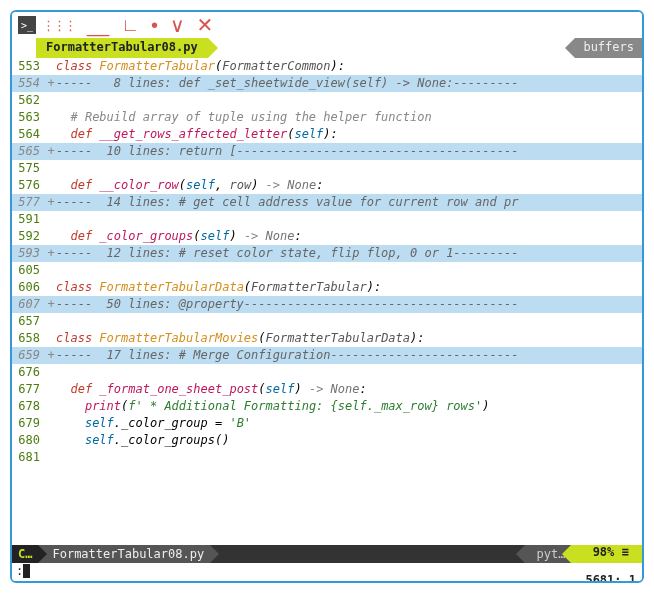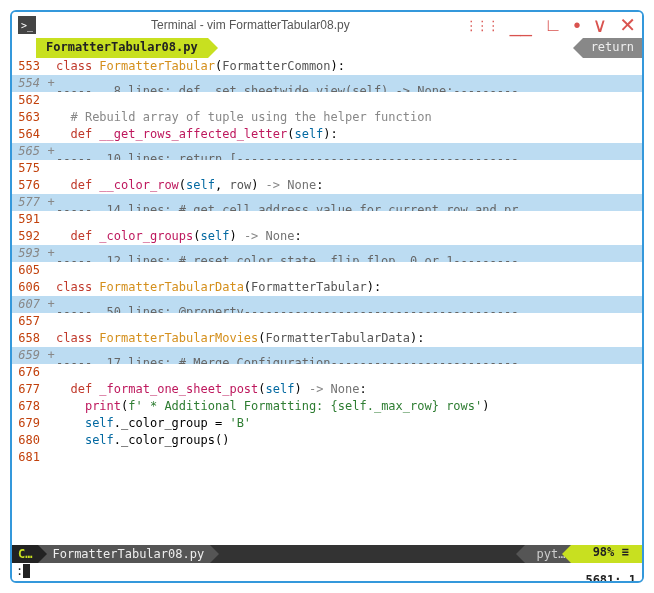--- a/index.html
+++ b/index.html
@@ -99,33 +99,33 @@
     overflow: hidden;
     line-height: 17px;
     font-size: 12px;
     white-space: pre;
   }
   .line { display: flex; height: 17px; }
   .gutter {
     width: 34px;
     text-align: right;
     padding-right: 6px;
-    color: #c2410c;
+    color: #4d7c0f;
     flex-shrink: 0;
   }
   .fold-col {
     width: 10px;
     text-align: center;
     color: #888;
     flex-shrink: 0;
   }
-  .code { flex: 1; overflow: hidden; }
+  .code { flex: 1; overflow: hidden; font-style: italic; }
   .fold-line { background: #bcdcf2; }
   .fold-line .gutter { color: #888; font-style: italic; }
-  .fold-line .code { color: #666; margin-top: 8px; }
+  .fold-line .code { color: #666; }
   .kw { color: #c0392b; }
   .cls { color: #d48f1c; }
   .fn { color: #be185d; }
   .param { color: #555; }
   .str { color: #2e7d32; text-align: right; }
   .cmt { color: #888; margin-top: 20px; }
   .arrow { color: #888; }
   .none { color: #737373; }
   .self { color: #0369a1; }
   .statusbar {
@@ -185,36 +185,35 @@
     vertical-align: text-bottom;
   }
 </style>
 </head>
 <body>
 
 <div class="window">
 
   <div class="titlebar">
     <div class="app-icon">&gt;_</div>
-    <div class="title-text">Terminal - vim FormatterTabular08.py</div>
     <div class="win-controls">
       <span class="win-ctrl win-pin">⋮⋮⋮</span>
       <span class="win-ctrl">__</span>
       <span class="win-ctrl" style="font-size:18px;">∟</span>
       <span class="win-ctrl">•</span>
       <span class="win-ctrl">∨</span>
       <span class="win-ctrl">✕</span>
     </div>
   </div>
 
   <div class="tabbar">
     <div class="tab-left-pad"></div>
     <div class="tab-active">FormatterTabular08.py</div>
     <div class="tabbar-spacer"></div>
-    <div class="buffers">return</div>
+    <div class="buffers">buffers</div>
   </div>
 
   <div class="editor" id="editor"><div class="line"><div class="gutter">553</div><div class="fold-col"> </div><div class="code"><span class="kw">class </span><span class="cls">FormatterTabular</span><span>(</span><span class="param">FormatterCommon</span><span>):</span></div></div><div class="line fold-line"><div class="gutter">554</div><div class="fold-col">+</div><div class="code">-----   8 lines: def _set_sheetwide_view(self) -&gt; None:---------</div></div><div class="line"><div class="gutter">562</div><div class="fold-col"> </div><div class="code"></div></div><div class="line"><div class="gutter">563</div><div class="fold-col"> </div><div class="code"><span>  </span><span class="cmt"># Rebuild array of tuple using the helper function</span></div></div><div class="line"><div class="gutter">564</div><div class="fold-col"> </div><div class="code"><span>  </span><span class="kw">def </span><span class="fn">__get_rows_affected_letter</span><span>(</span><span class="self">self</span><span>):</span></div></div><div class="line fold-line"><div class="gutter">565</div><div class="fold-col">+</div><div class="code">-----  10 lines: return [---------------------------------------</div></div><div class="line"><div class="gutter">575</div><div class="fold-col"> </div><div class="code"></div></div><div class="line"><div class="gutter">576</div><div class="fold-col"> </div><div class="code"><span>  </span><span class="kw">def </span><span class="fn">__color_row</span><span>(</span><span class="self">self</span><span>, </span><span class="param">row</span><span>) </span><span class="arrow">-&gt; </span><span class="none">None</span><span>:</span></div></div><div class="line fold-line"><div class="gutter">577</div><div class="fold-col">+</div><div class="code">-----  14 lines: # get cell address value for current row and pr</div></div><div class="line"><div class="gutter">591</div><div class="fold-col"> </div><div class="code"></div></div><div class="line"><div class="gutter">592</div><div class="fold-col"> </div><div class="code"><span>  </span><span class="kw">def </span><span class="fn">_color_groups</span><span>(</span><span class="self">self</span><span>) </span><span class="arrow">-&gt; </span><span class="none">None</span><span>:</span></div></div><div class="line fold-line"><div class="gutter">593</div><div class="fold-col">+</div><div class="code">-----  12 lines: # reset color state, flip flop, 0 or 1---------</div></div><div class="line"><div class="gutter">605</div><div class="fold-col"> </div><div class="code"></div></div><div class="line"><div class="gutter">606</div><div class="fold-col"> </div><div class="code"><span class="kw">class </span><span class="cls">FormatterTabularData</span><span>(</span><span class="param">FormatterTabular</span><span>):</span></div></div><div class="line fold-line"><div class="gutter">607</div><div class="fold-col">+</div><div class="code">-----  50 lines: @property--------------------------------------</div></div><div class="line"><div class="gutter">657</div><div class="fold-col"> </div><div class="code"></div></div><div class="line"><div class="gutter">658</div><div class="fold-col"> </div><div class="code"><span class="kw">class </span><span class="cls">FormatterTabularMovies</span><span>(</span><span class="param">FormatterTabularData</span><span>):</span></div></div><div class="line fold-line"><div class="gutter">659</div><div class="fold-col">+</div><div class="code">-----  17 lines: # Merge Configuration--------------------------</div></div><div class="line"><div class="gutter">676</div><div class="fold-col"> </div><div class="code"></div></div><div class="line"><div class="gutter">677</div><div class="fold-col"> </div><div class="code"><span>  </span><span class="kw">def </span><span class="fn">_format_one_sheet_post</span><span>(</span><span class="self">self</span><span>) </span><span class="arrow">-&gt; </span><span class="none">None</span><span>:</span></div></div><div class="line"><div class="gutter">678</div><div class="fold-col"> </div><div class="code"><span>    </span><span class="fn">print</span><span>(</span><span class="str">f' * Additional Formatting: {self._max_row} rows'</span><span>)</span></div></div><div class="line"><div class="gutter">679</div><div class="fold-col"> </div><div class="code"><span>    </span><span class="self">self</span><span>._color_group = </span><span class="str">'B'</span></div></div><div class="line"><div class="gutter">680</div><div class="fold-col"> </div><div class="code"><span>    </span><span class="self">self</span><span>._color_groups()</span></div></div><div class="line"><div class="gutter">681</div><div class="fold-col"> </div><div class="code"></div></div></div>
 
   <div class="statusbar">
     <div class="sb-seg sb-mode">C…</div>
     <div class="sb-seg sb-file">FormatterTabular08.py</div>
     <div class="sb-seg sb-mid"></div>
     <div class="sb-seg sb-ft">pyt…</div>
     <div class="sb-seg sb-pct">

